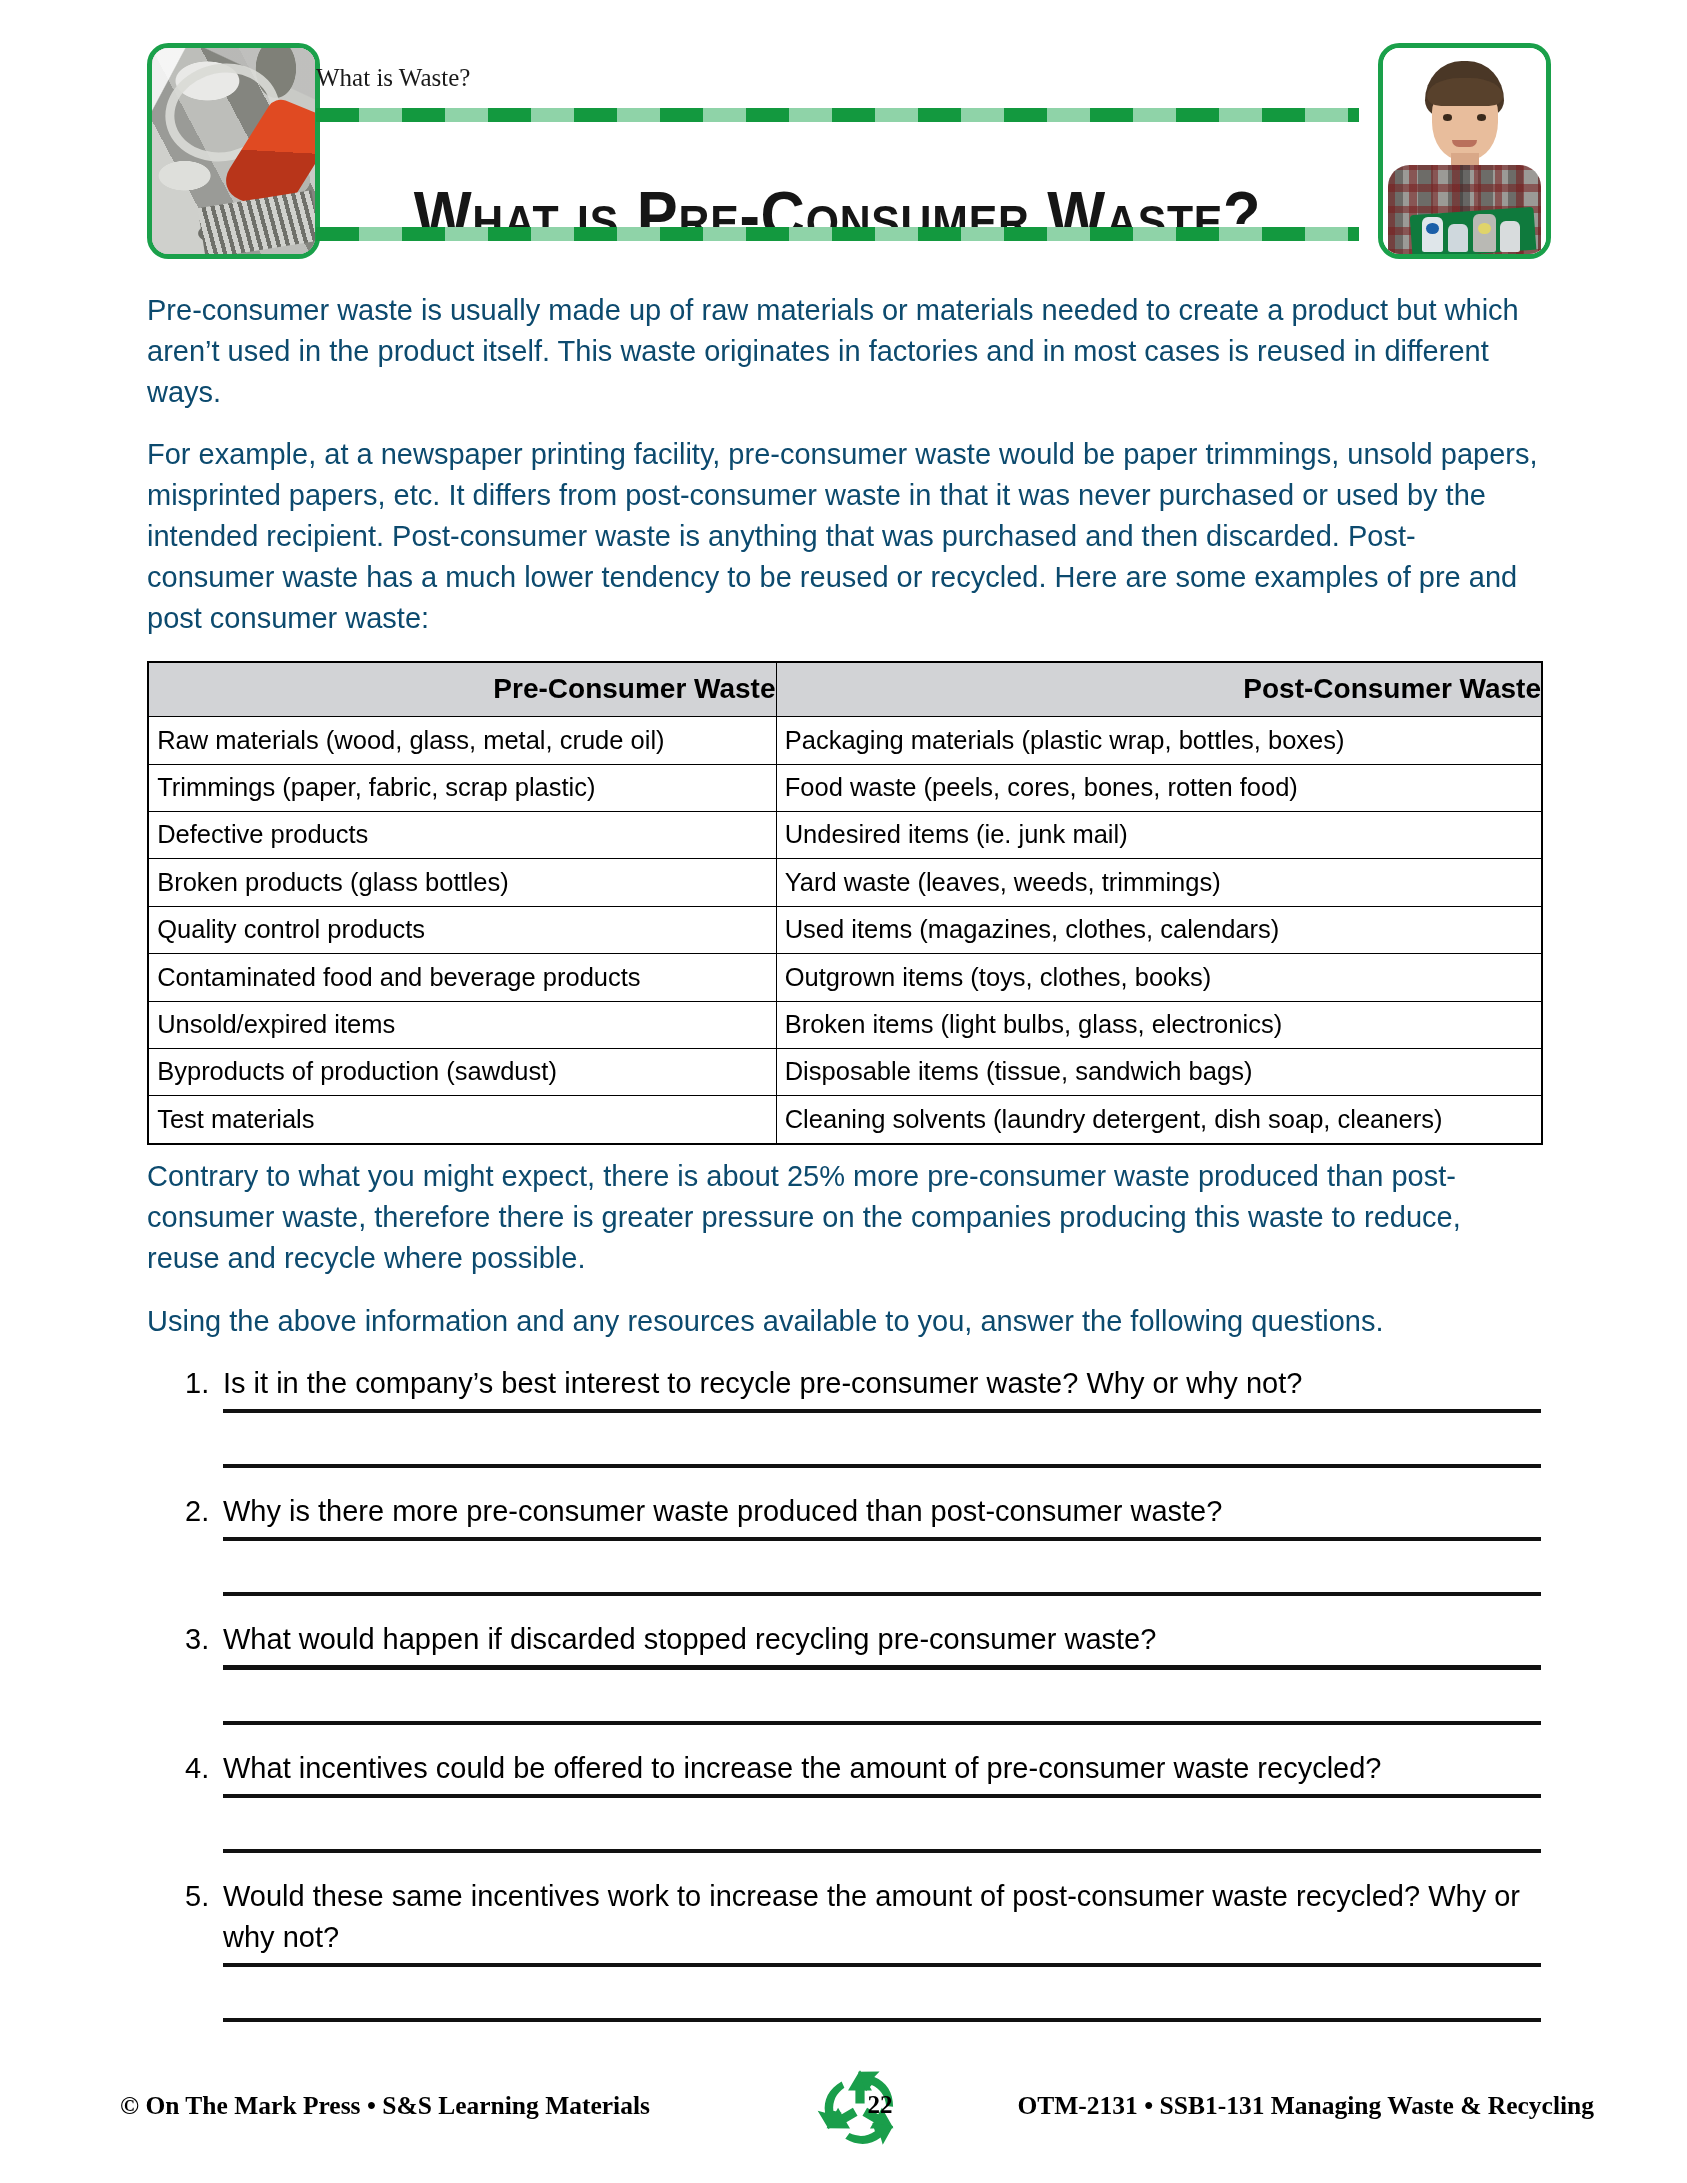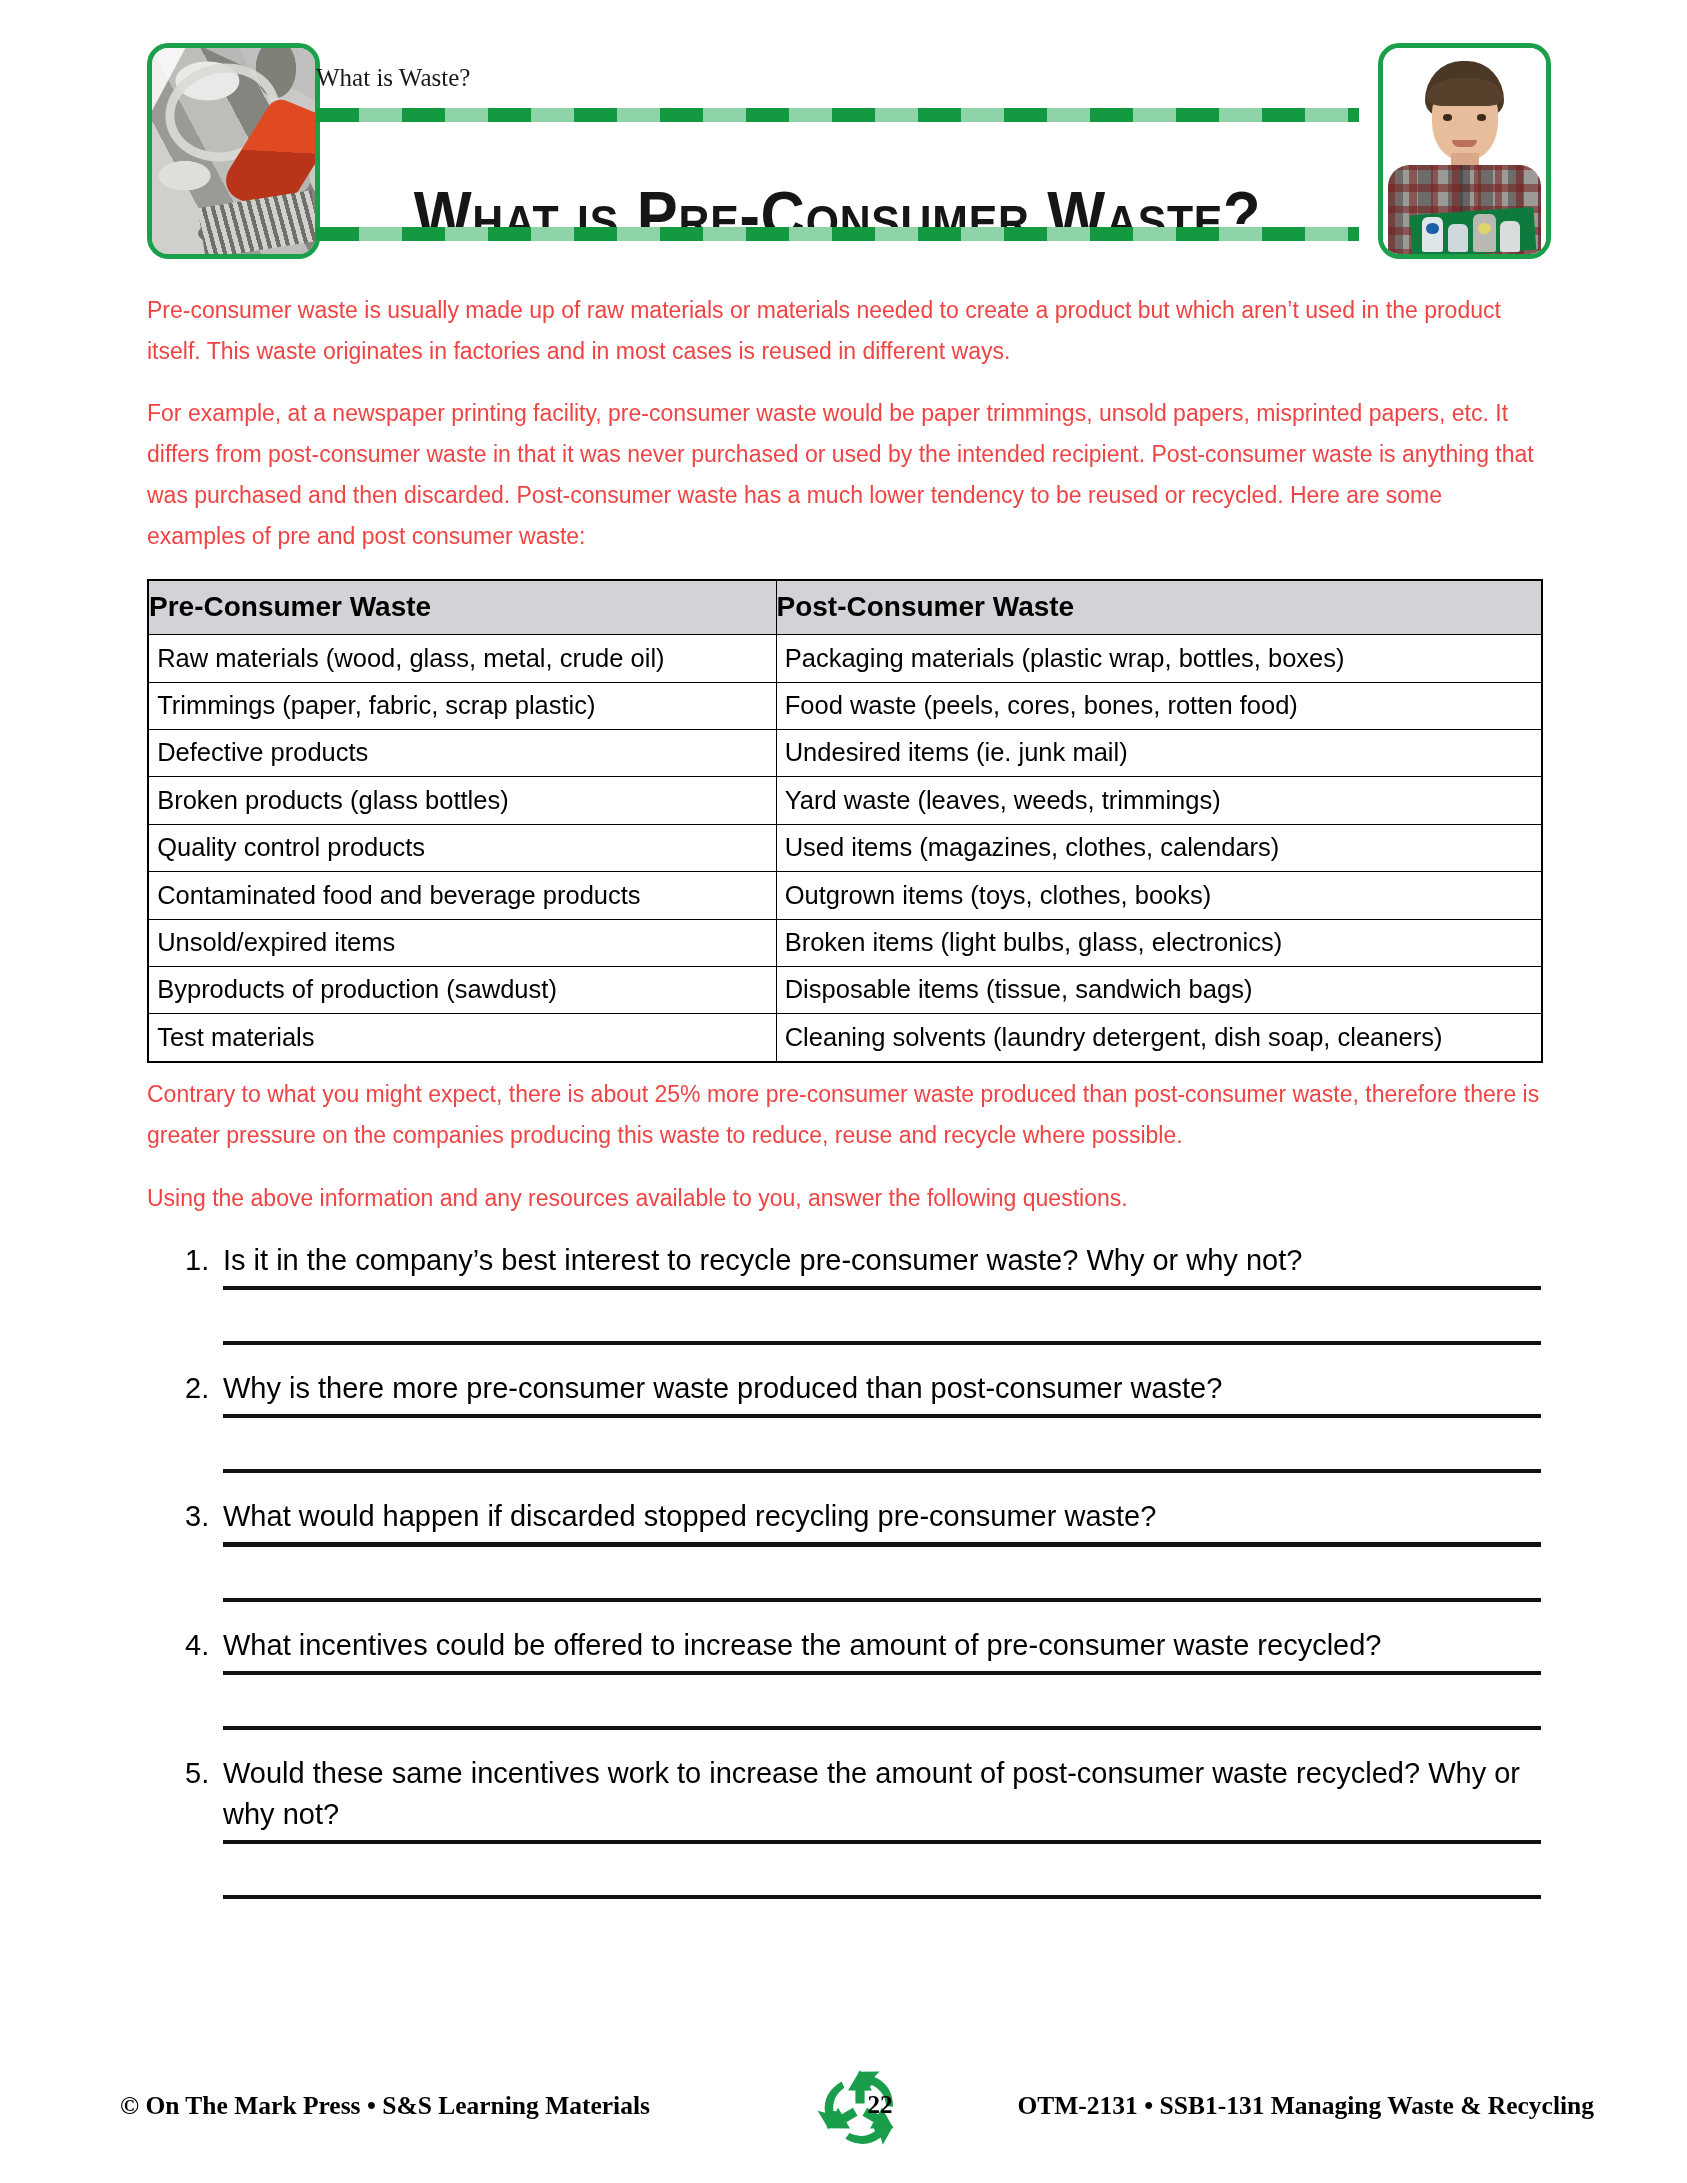--- a/index.html
+++ b/index.html
@@ -196,40 +196,40 @@
   }
 
   
   .content {
     position: absolute;
     left: 147px; top: 290px;
     width: 1394px;
   }
   p.para {
     margin: 0 0 21.4px 0;
-    font-size: 23px;
+    font-size: 29px;
     line-height: 41px;
-    color: #ef4444;
+    color: #0c4a6e;
   }
   p.para:last-child { margin-bottom: 0; }
 
   
   .tbl {
     margin: 6.6px 0 11.5px 0;
     border: 2.5px solid #000000;
     border-collapse: collapse;
     width: 1394px;
     table-layout: fixed;
   }
   .tbl th {
     background: #d2d3d6;
     border: 1.6px solid #000000;
     font-size: 28px;
     font-weight: 700;
-    text-align: left;
+    text-align: right;
     padding: 10px 0 11.5px 0;
   }
   .tbl td {
     border: 1.6px solid #000000;
     font-size: 25.5px;
     padding: 7.4px 8.2px 9px 8.2px;
     line-height: 30px;
     white-space: nowrap;
     margin-top: 23px;
   }

